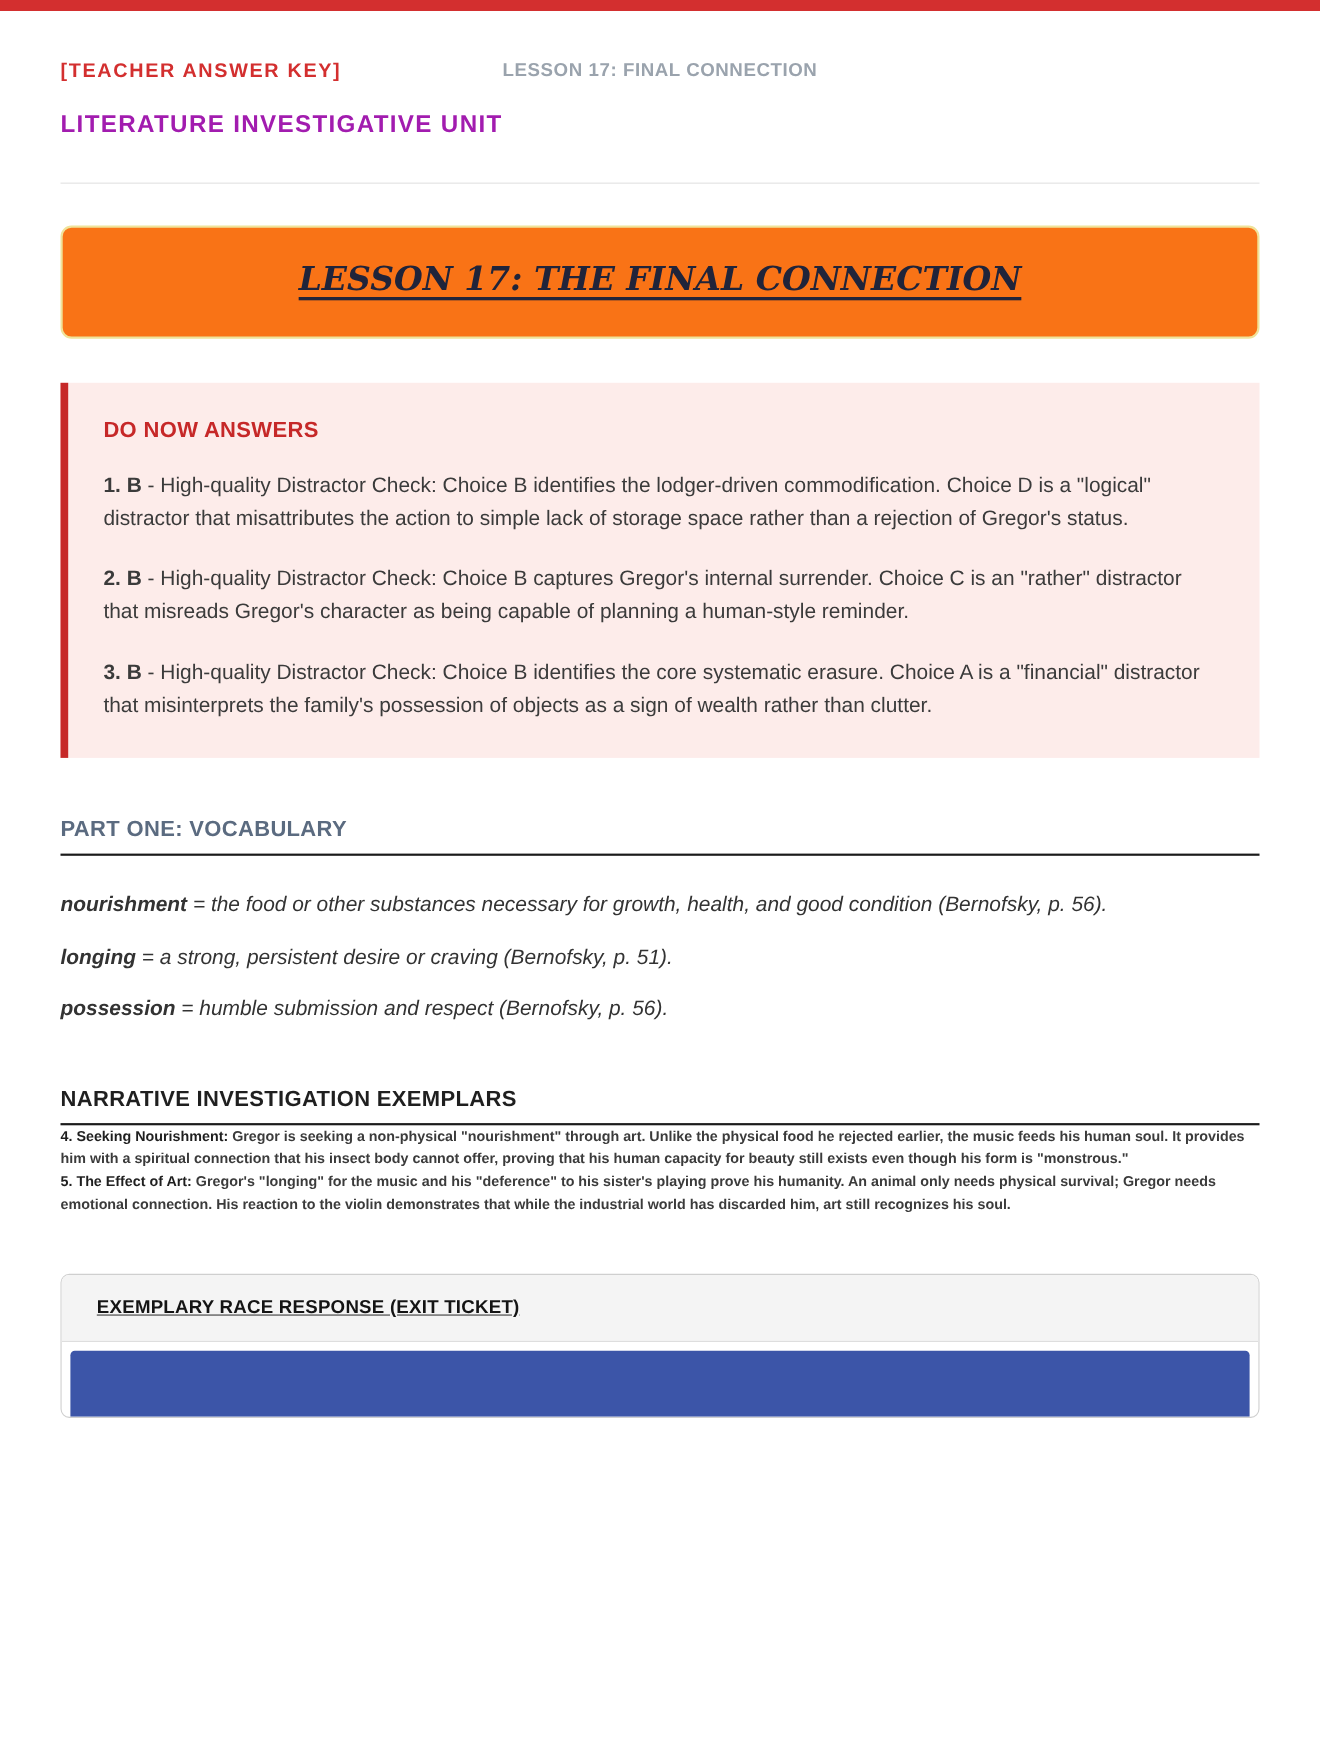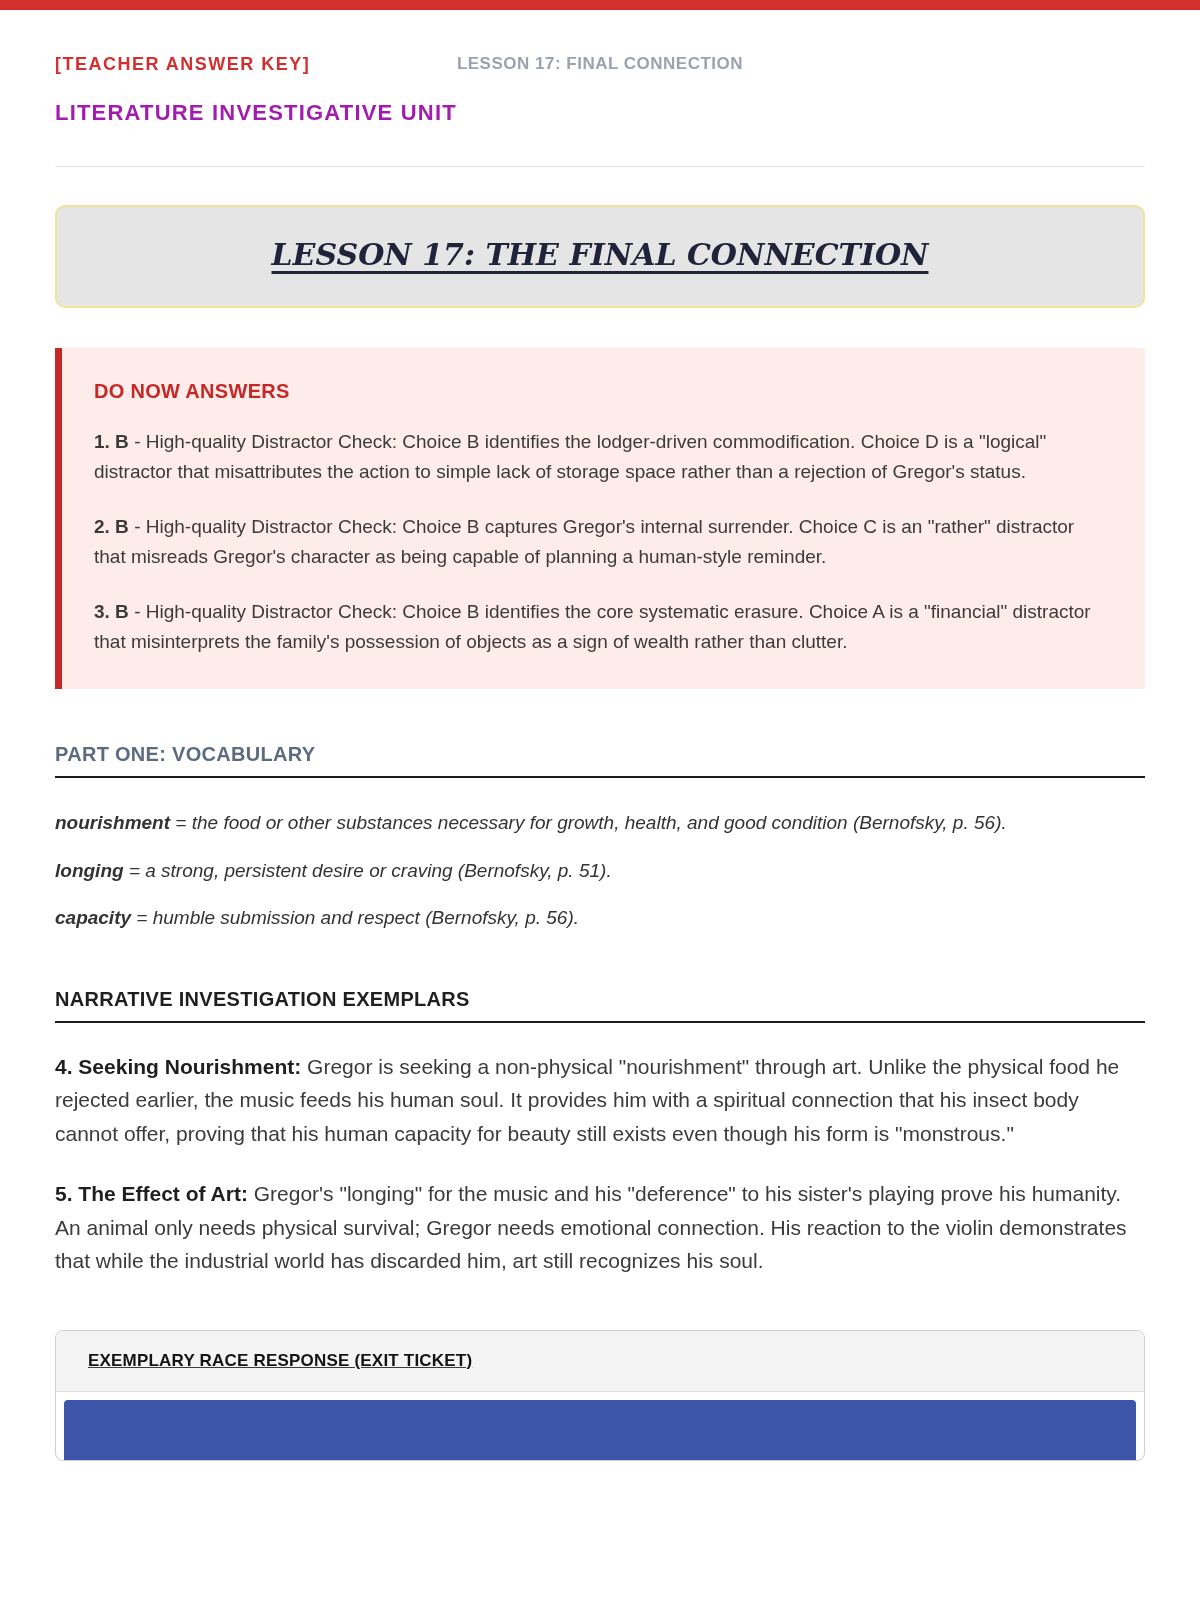--- a/index.html
+++ b/index.html
@@ -12,21 +12,21 @@
   .top-bar { height:10px; background:#d32f2f; }
   .page { padding:0 55px; }
 
   .header-row { display:flex; justify-content:flex-start; align-items:flex-start; padding-top:44px; }
   .answer-key { color:#d32f2f; font-weight:bold; font-size:18px; letter-spacing:1.5px; }
   .unit-title { color:#a21caf; font-weight:bold; font-size:22px; letter-spacing:1.2px; margin-top:25px; }
   .lesson-label { color:#9aa3ad; font-weight:bold; font-size:17px; letter-spacing:0.5px; }
   .divider { border-bottom:1px solid #e2e2e2; margin-top:40px; }
 
   .title-box {
-    margin-top:38px; background:#e5e5e5; border:2px solid #f0e39a;
+    margin-top:38px; background:#f97316; border:2px solid #f0e39a;
     border-radius:10px; text-align:center; padding:30px 20px 34px;
   }
   .title-box h1 {
     font-family:"DejaVu Serif", serif; font-style:italic; font-weight:bold;
     font-size:30px; color:#20243a; text-decoration:underline; text-underline-offset:6px;
   }
   .title-box .subtitle {
     margin-top:16px; font-style:italic; font-weight:bold; font-size:17px;
     color:#3f4a5a; letter-spacing:0.6px;
   }
@@ -43,21 +43,21 @@
     font-size:20px; font-weight:bold; padding-bottom:10px;
     border-bottom:2px solid #1b1b1b; margin-top:54px; letter-spacing:0.3px;
   }
   .section-heading.vocab { color:#5b6b80; }
   .section-heading.exemplars { color:#1f1f1f; }
 
   .vocab-list { margin-top:30px; }
   .vocab-list p { font-style:italic; font-size:19px; line-height:1.6; margin-bottom:17px; color:#333; }
   .vocab-list .term { font-weight:bold; }
 
-  .exemplar { margin-top:27px; font-size:21px; line-height:1.6; }
+  .exemplar { font-size:13px; line-height:1.6;font-weight:bold; }
   .exemplar strong { color:#1f1f1f; }
 
   .exit-box { margin-top:52px; border:1px solid #cfcfcf; border-radius:8px; overflow:hidden;text-decoration:underline; }
   .exit-header {
     background:#f4f4f4; border-bottom:1px solid #dedede;
     padding:20px 32px; font-weight:bold; font-size:17px; color:#141414; letter-spacing:0.2px;
   }
   .exit-body { padding:8px 8px 0 8px; }
   .exit-blue { height:60px; background:#3c55a8; border-radius:4px 4px 0 0; }
 </style>
@@ -87,21 +87,21 @@
     <p><strong>1. B</strong> <span>- High-quality Distractor Check: Choice B identifies the lodger-driven commodification. Choice D is a "logical" distractor that misattributes the action to simple lack of storage space rather than a rejection of Gregor's status.</span></p>
     <p><strong>2. B</strong> <span>- High-quality Distractor Check: Choice B captures Gregor's internal surrender. Choice C is an "rather" distractor that misreads Gregor's character as being capable of planning a human-style reminder.</span></p>
     <p><strong>3. B</strong> <span>- High-quality Distractor Check: Choice B identifies the core systematic erasure. Choice A is a "financial" distractor that misinterprets the family's possession of objects as a sign of wealth rather than clutter.</span></p>
   </div>
 
   <div class="section-heading vocab">PART ONE: VOCABULARY</div>
 
   <div class="vocab-list">
     <p><span class="term">nourishment</span> <span>= the food or other substances necessary for growth, health, and good condition (Bernofsky, p. 56).</span></p>
     <p><span class="term">longing</span> <span>= a strong, persistent desire or craving (Bernofsky, p. 51).</span></p>
-    <p><span class="term">capacity</span> <span>= humble submission and respect (Bernofsky, p. 56).</span></p>
+    <p><span class="term">possession</span> <span>= humble submission and respect (Bernofsky, p. 56).</span></p>
   </div>
 
   <div class="section-heading exemplars">NARRATIVE INVESTIGATION EXEMPLARS</div>
 
   <p class="exemplar"><strong>4. Seeking Nourishment:</strong> <span>Gregor is seeking a non-physical "nourishment" through art. Unlike the physical food he rejected earlier, the music feeds his human soul. It provides him with a spiritual connection that his insect body cannot offer, proving that his human capacity for beauty still exists even though his form is "monstrous."</span></p>
 
   <p class="exemplar"><strong>5. The Effect of Art:</strong> <span>Gregor's "longing" for the music and his "deference" to his sister's playing prove his humanity. An animal only needs physical survival; Gregor needs emotional connection. His reaction to the violin demonstrates that while the industrial world has discarded him, art still recognizes his soul.</span></p>
 
   <div class="exit-box">
     <div class="exit-header">EXEMPLARY RACE RESPONSE (EXIT TICKET)</div>

